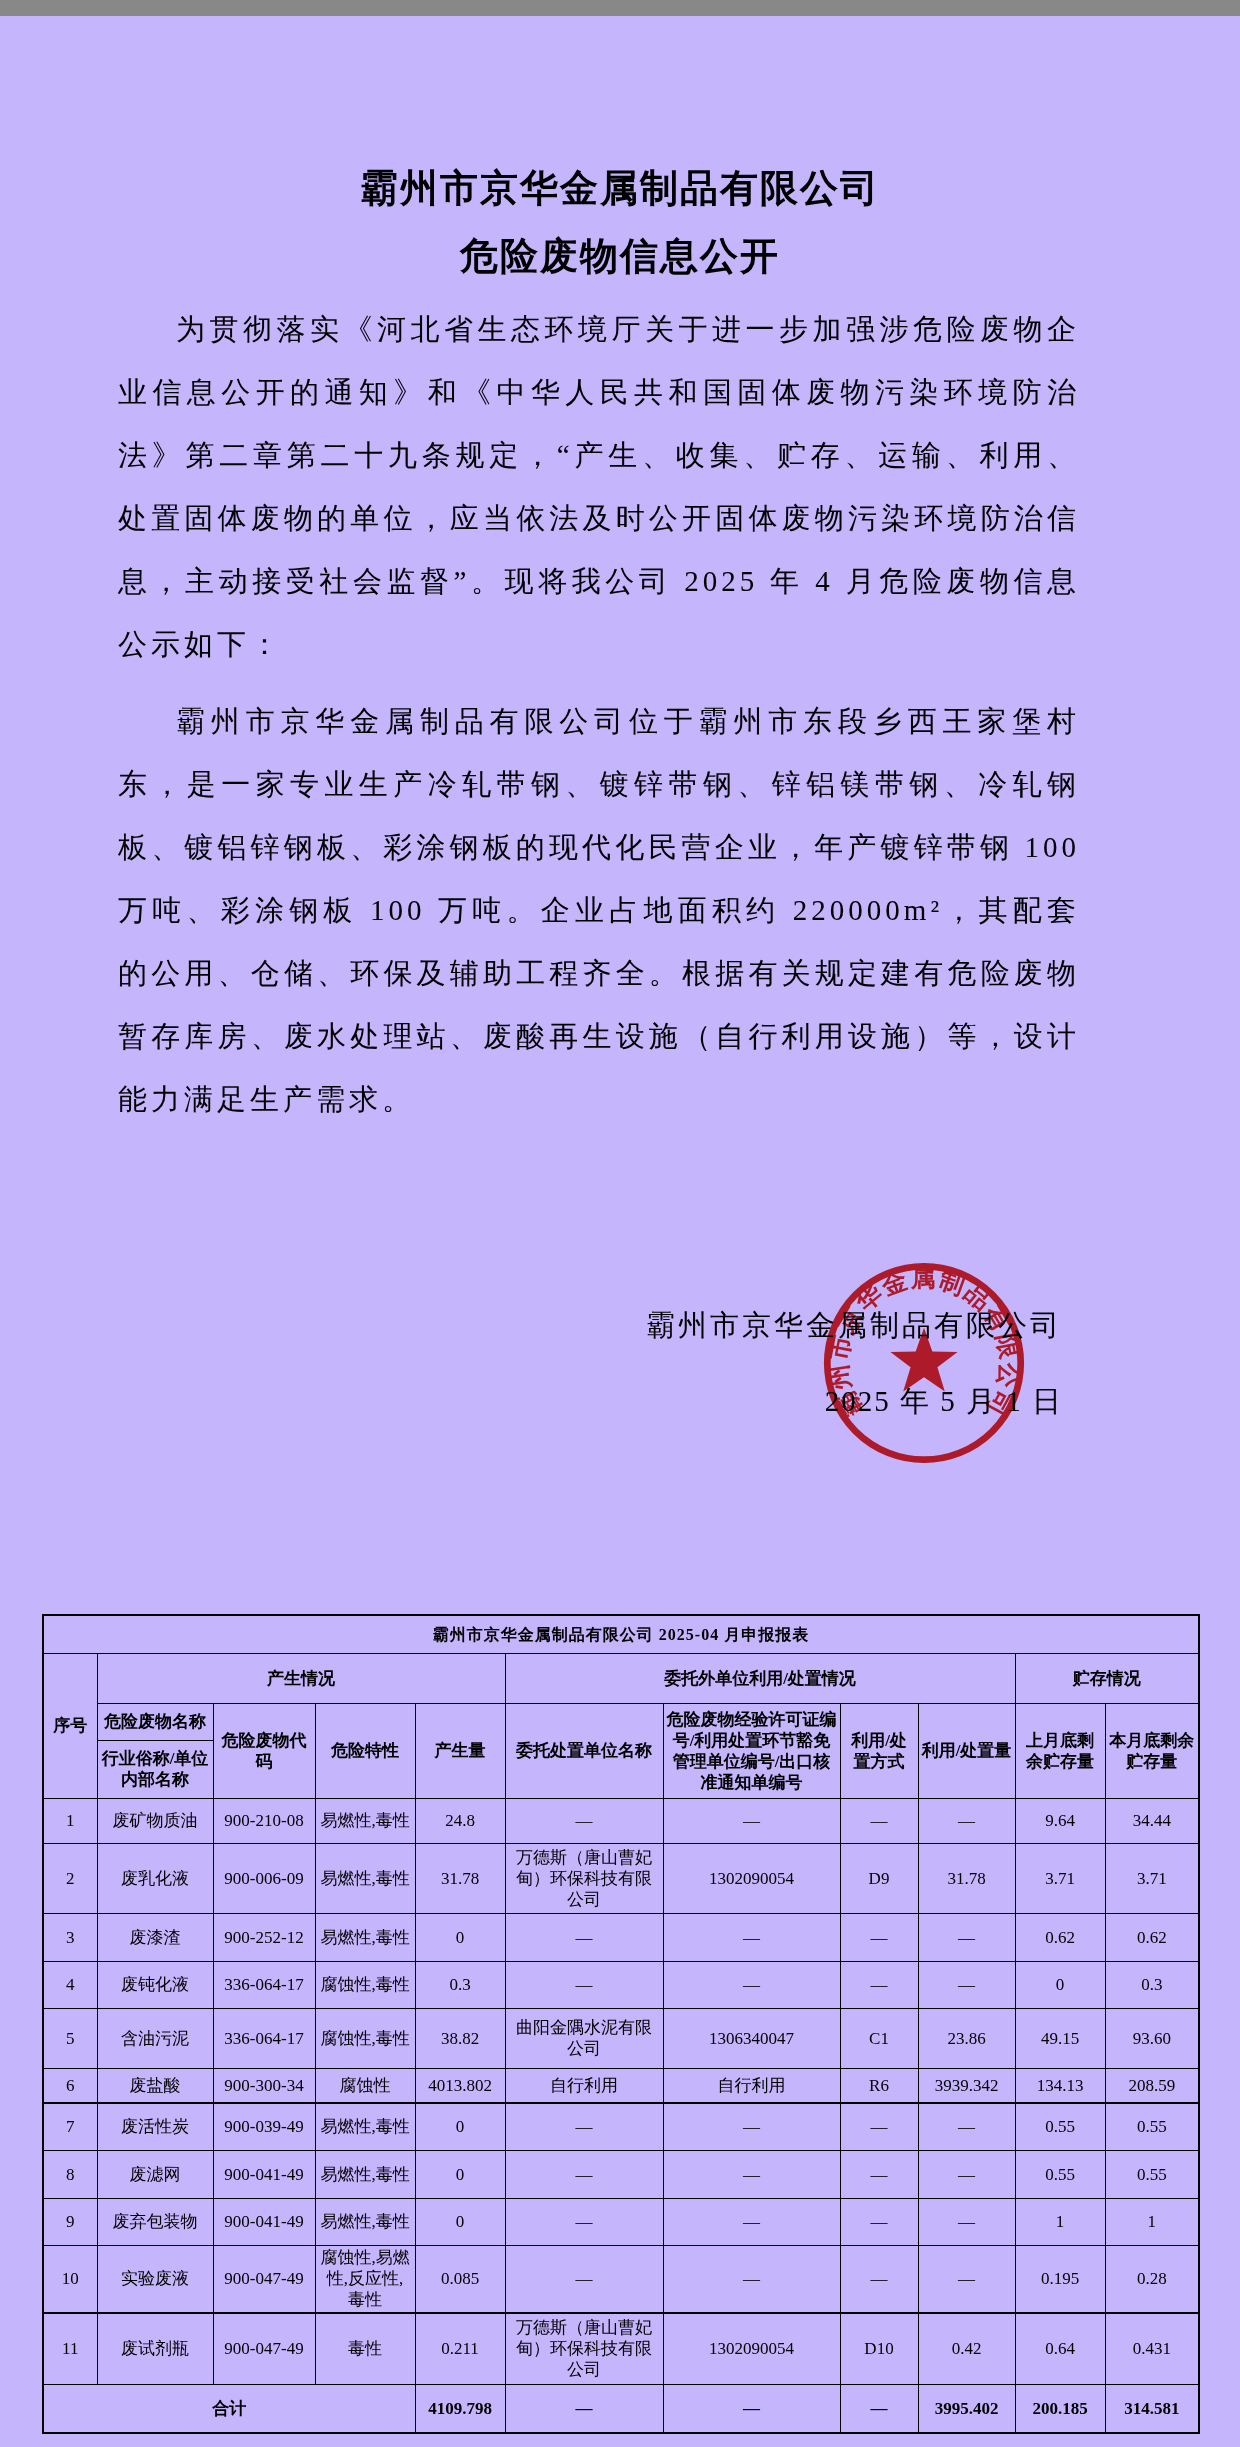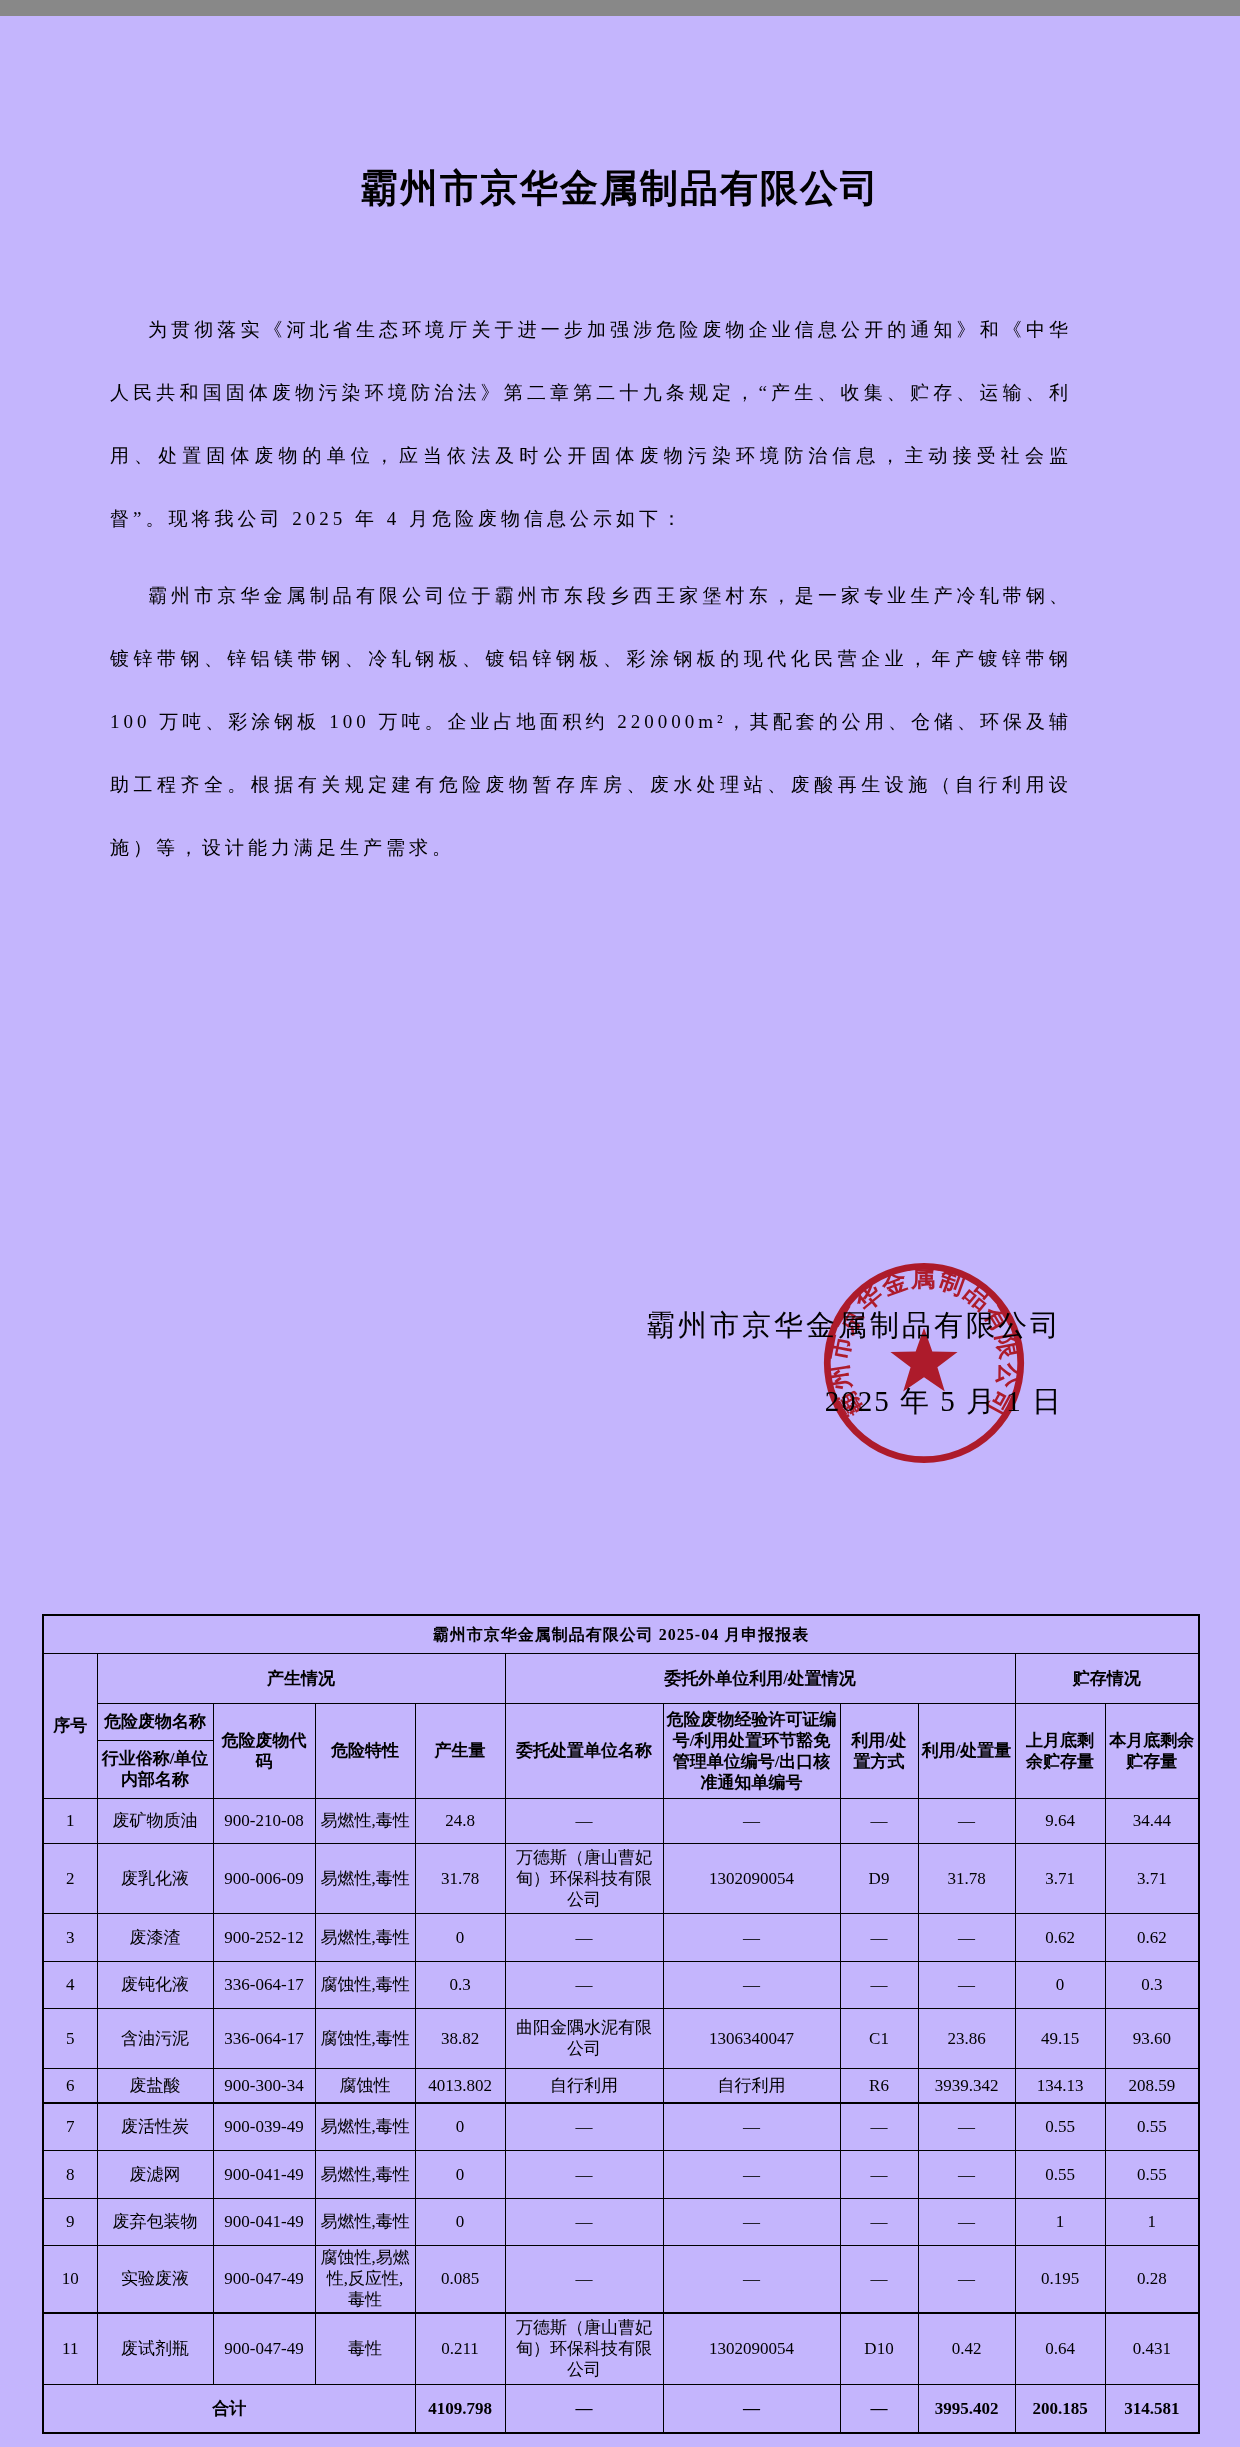--- a/index.html
+++ b/index.html
@@ -12,22 +12,22 @@
     font-family: "Liberation Serif", "DejaVu Serif", serif;
     color: #000;
     overflow: hidden;
   }
   .doc-title {
     position: absolute; top: 138px; left: 0; width: 100%;
     text-align: center; font-weight: bold;
     font-size: 38px; line-height: 68px; letter-spacing: 2px;
   }
   .body-text {
-    position: absolute; top: 282px; left: 110px; width: 962px;
-    font-size: 19px; line-height: 63px; letter-spacing: 4px;
+    position: absolute; top: 282px; left: 118px; width: 962px;
+    font-size: 29px; line-height: 63px; letter-spacing: 4px;
     text-align: justify;
   }
   .body-text p { text-indent: 2em; margin: 0 0 14px 0; }
   .sig-company {
     position: absolute; top: 1290px; right: 178px;
     font-size: 29px; letter-spacing: 3px;
   }
   .sig-date {
     position: absolute; top: 1366px; right: 177px;
     font-size: 29px; letter-spacing: 2px;
@@ -65,20 +65,21 @@
   tr.thick td { border-top: 2px solid #000; }
   tr.rtotal { height: 49px; font-weight: bold; }
 </style>
 </head>
 <body>
 
 <div class="page">
 
   <div class="doc-title">
     <div>霸州市京华金属制品有限公司</div>
+    <div>危险废物信息公开</div>
   </div>
 
   <div class="body-text">
     <p>为贯彻落实《河北省生态环境厅关于进一步加强涉危险废物企业信息公开的通知》和《中华人民共和国固体废物污染环境防治法》第二章第二十九条规定，“产生、收集、贮存、运输、利用、处置固体废物的单位，应当依法及时公开固体废物污染环境防治信息，主动接受社会监督”。现将我公司 2025 年 4 月危险废物信息公示如下：</p>
     <p>霸州市京华金属制品有限公司位于霸州市东段乡西王家堡村东，是一家专业生产冷轧带钢、镀锌带钢、锌铝镁带钢、冷轧钢板、镀铝锌钢板、彩涂钢板的现代化民营企业，年产镀锌带钢 100 万吨、彩涂钢板 100 万吨。企业占地面积约 220000m²，其配套的公用、仓储、环保及辅助工程齐全。根据有关规定建有危险废物暂存库房、废水处理站、废酸再生设施（自行利用设施）等，设计能力满足生产需求。</p>
   </div>
 
   <div class="sig-company">霸州市京华金属制品有限公司</div>
   <div class="sig-date">2025 年 5 月 1 日</div>
 

